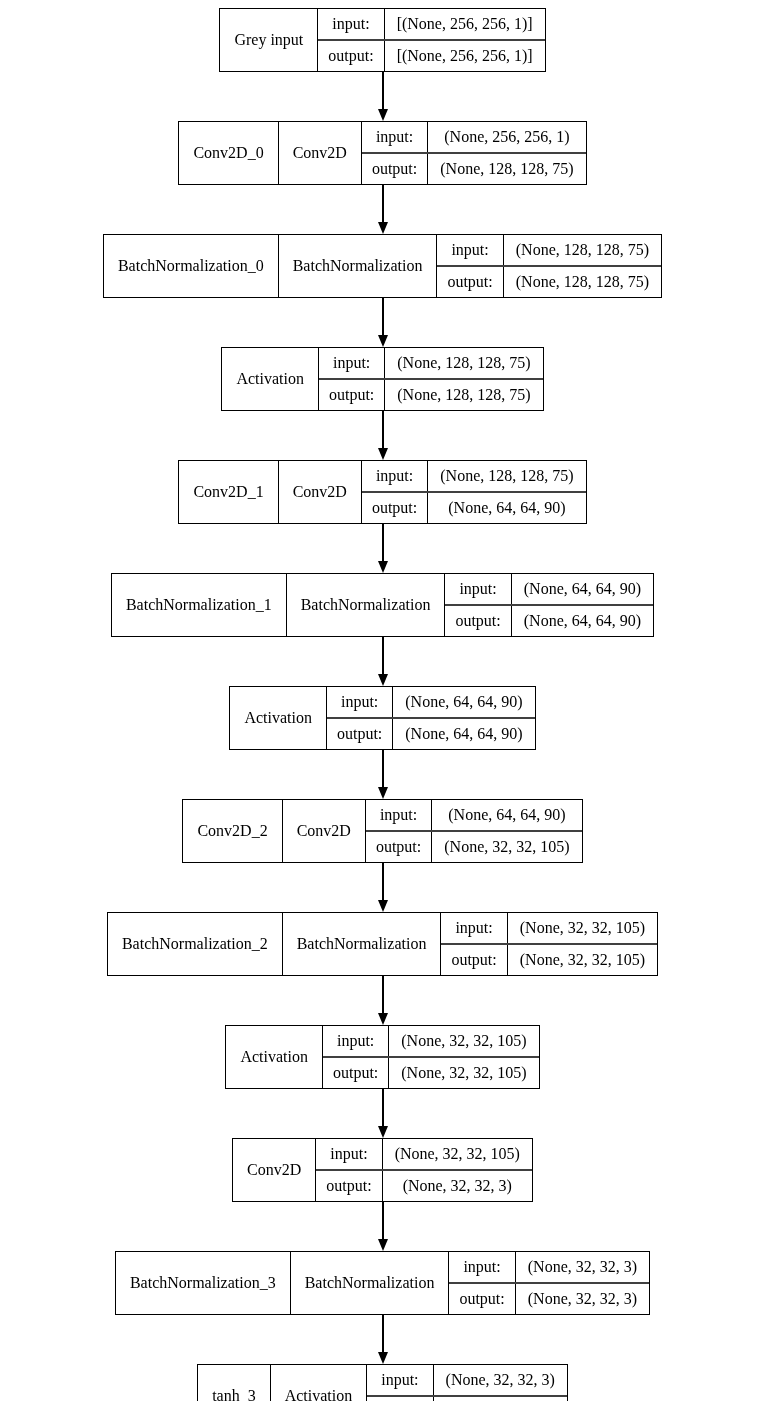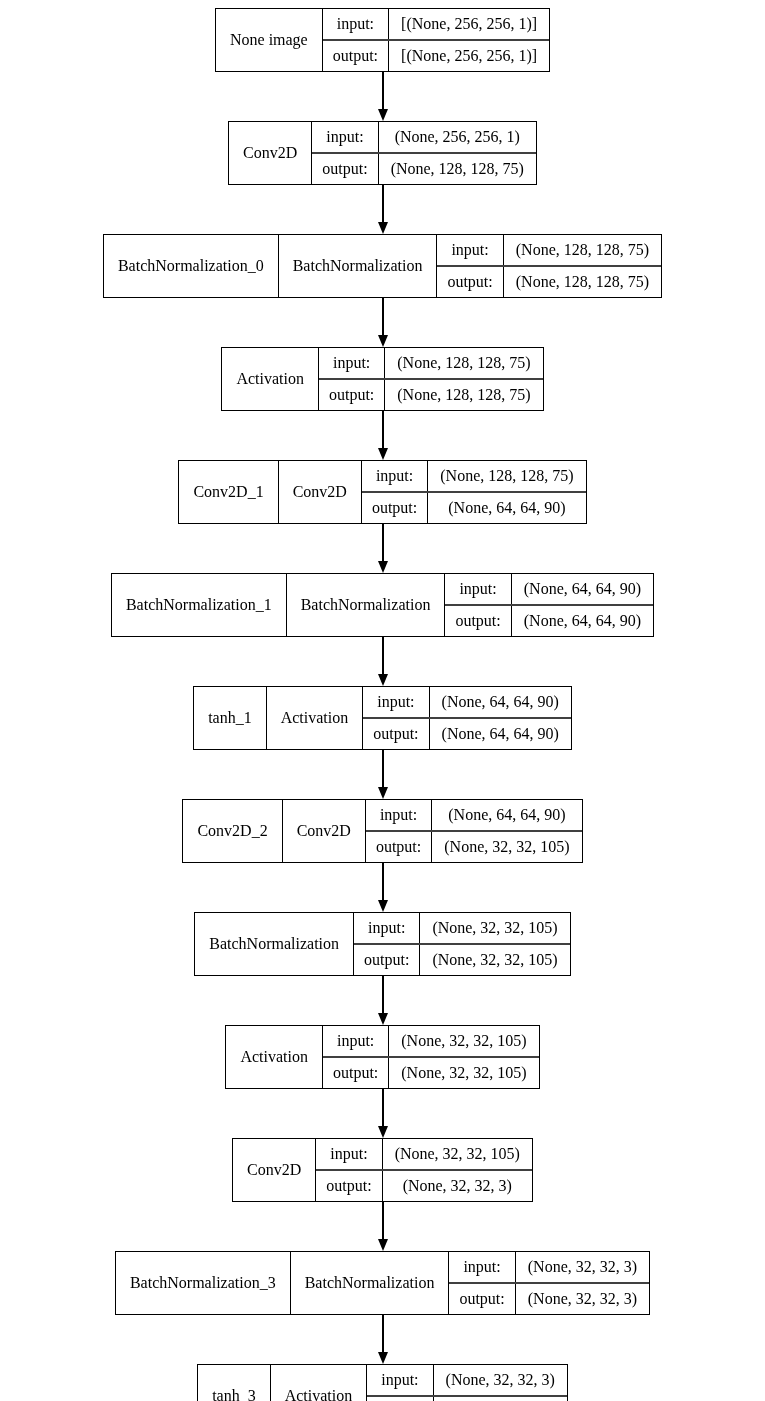--- a/index.html
+++ b/index.html
@@ -77,39 +77,40 @@
     border-top: 12px solid #000000;
     margin-top: -1px;
   }
 </style>
 </head>
 <body>
 
 <div class="canvas">
 
   <div class="node">
-    <div class="cell name-cell">None image</div>
+    <div class="cell name-cell">Grey input</div>
     <div class="io-table">
       <div class="io-row io-row-input">
         <div class="io-cell io-label">input:</div>
         <div class="io-cell io-value">[(None, 256, 256, 1)]</div>
       </div>
       <div class="io-row io-row-output">
         <div class="io-cell io-label">output:</div>
         <div class="io-cell io-value">[(None, 256, 256, 1)]</div>
       </div>
     </div>
   </div>
 
   <div class="arrow">
     <div class="arrow-line"></div>
     <div class="arrow-head"></div>
   </div>
 
   <div class="node">
+    <div class="cell name-cell">Conv2D_0</div>
     <div class="cell type-cell">Conv2D</div>
     <div class="io-table">
       <div class="io-row io-row-input">
         <div class="io-cell io-label">input:</div>
         <div class="io-cell io-value">(None, 256, 256, 1)</div>
       </div>
       <div class="io-row io-row-output">
         <div class="io-cell io-label">output:</div>
         <div class="io-cell io-value">(None, 128, 128, 75)</div>
       </div>
@@ -194,21 +195,20 @@
       </div>
     </div>
   </div>
 
   <div class="arrow">
     <div class="arrow-line"></div>
     <div class="arrow-head"></div>
   </div>
 
   <div class="node">
-    <div class="cell name-cell">tanh_1</div>
     <div class="cell type-cell">Activation</div>
     <div class="io-table">
       <div class="io-row io-row-input">
         <div class="io-cell io-label">input:</div>
         <div class="io-cell io-value">(None, 64, 64, 90)</div>
       </div>
       <div class="io-row io-row-output">
         <div class="io-cell io-label">output:</div>
         <div class="io-cell io-value">(None, 64, 64, 90)</div>
       </div>
@@ -234,20 +234,21 @@
       </div>
     </div>
   </div>
 
   <div class="arrow">
     <div class="arrow-line"></div>
     <div class="arrow-head"></div>
   </div>
 
   <div class="node">
+    <div class="cell name-cell">BatchNormalization_2</div>
     <div class="cell type-cell">BatchNormalization</div>
     <div class="io-table">
       <div class="io-row io-row-input">
         <div class="io-cell io-label">input:</div>
         <div class="io-cell io-value">(None, 32, 32, 105)</div>
       </div>
       <div class="io-row io-row-output">
         <div class="io-cell io-label">output:</div>
         <div class="io-cell io-value">(None, 32, 32, 105)</div>
       </div>

